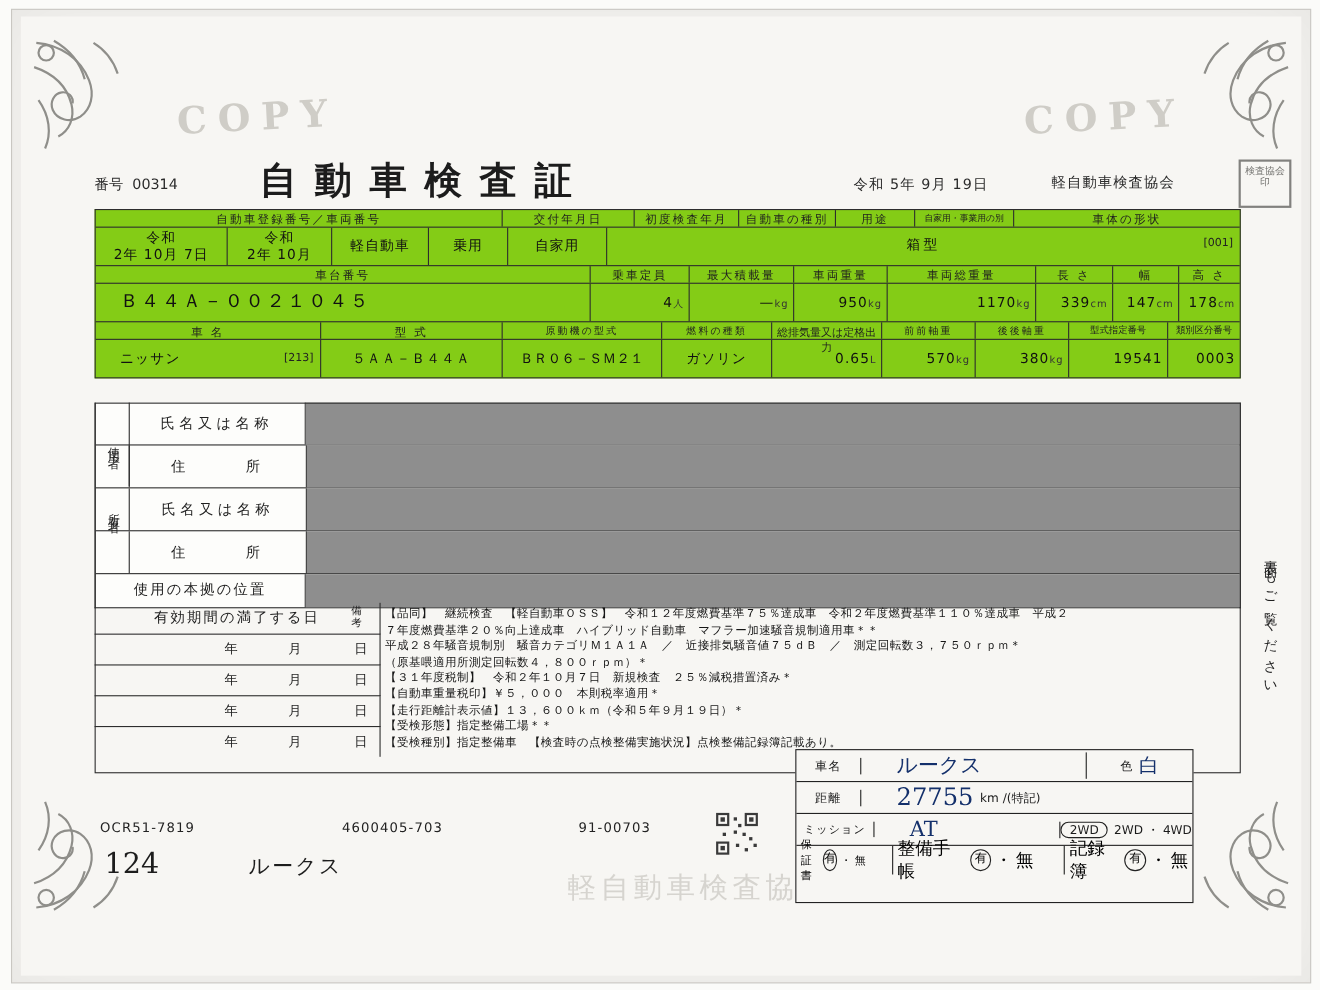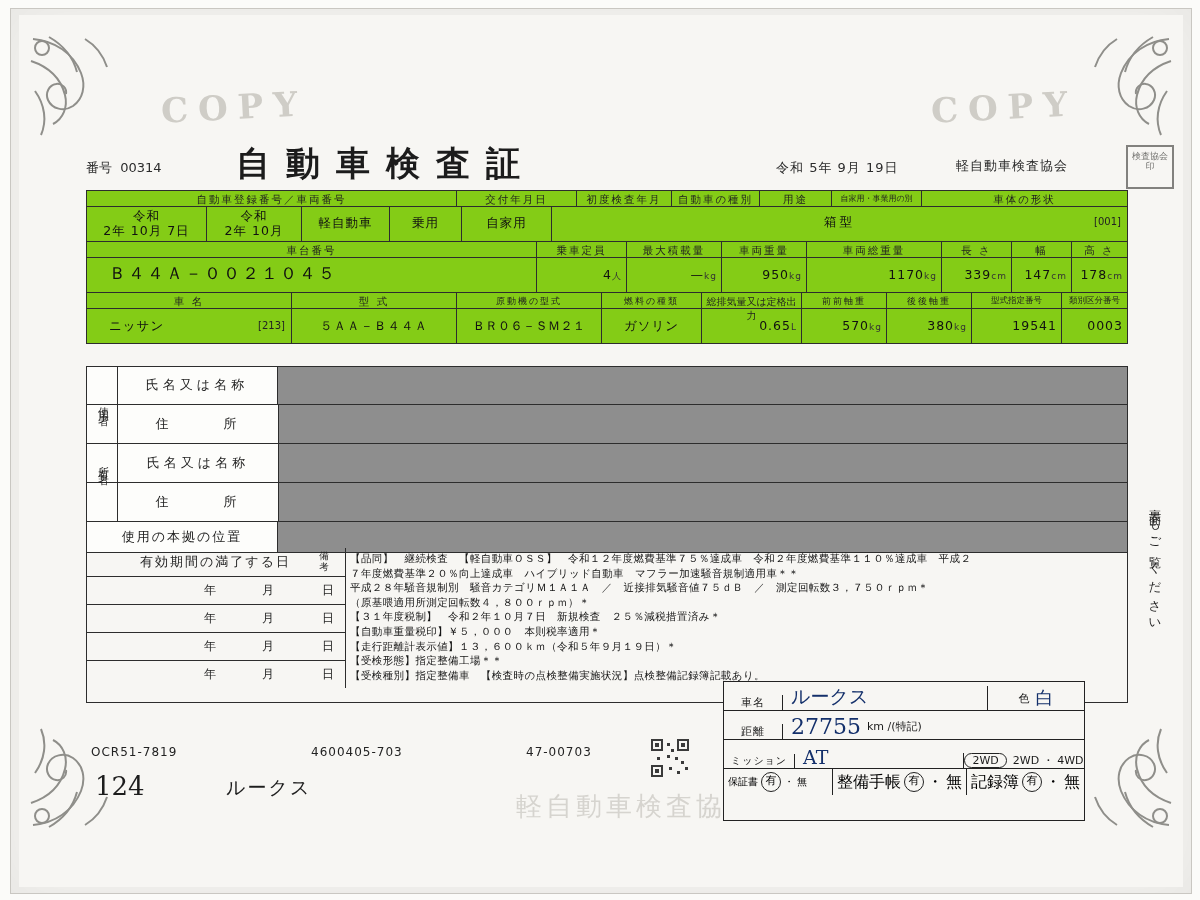--- a/index.html
+++ b/index.html
@@ -92,21 +92,21 @@
   .qr i{position:absolute;background:#3a3a3a;}
   .hand-num{position:absolute;left:84px;top:762px;font-size:26px;color:#1d1d1d;
             font-family:"DejaVu Serif","Liberation Serif",serif;}
   .hand-name{position:absolute;left:215px;top:766px;font-size:19px;color:#1d1d1d;letter-spacing:2px;}
   .vert-note{position:absolute;right:28px;top:490px;font-size:12.5px;color:#1f1f1f;
              writing-mode:vertical-rl;letter-spacing:5px;}
 
   
   .card{position:absolute;left:712px;top:672px;width:362px;height:140px;border:1.5px solid #222;
         background:#f7f6f3;box-sizing:border-box;}
-  .crow{display:flex;border-bottom:1.2px solid #222;height:28px;align-items:flex-end;}
+  .crow{display:flex;border-bottom:1.2px solid #222;height:28px;align-items:center;gap:24px;}
   .crow:last-child{border-bottom:none;}
   .ck{width:58px;border-right:1.2px solid #222;font-size:11px;color:#1a1a1a;
       display:flex;align-items:center;justify-content:center;letter-spacing:1px;}
   .cv{flex:1;display:flex;align-items:center;padding-left:8px;font-size:19px;color:#14306b;
       font-family:"DejaVu Serif","Liberation Serif",serif;}
   .cv small{font-size:11px;color:#1a1a1a;margin-left:6px;font-family:"DejaVu Sans",sans-serif;}
   .cright{width:96px;border-left:1.2px solid #222;display:flex;align-items:center;
           justify-content:center;font-size:11px;color:#1a1a1a;gap:6px;}
   .cright b{font-size:18px;color:#14306b;font-family:"DejaVu Serif",serif;font-weight:normal;}
   .pill{display:inline-block;border:1.4px solid #222;border-radius:40px;padding:0 7px;font-size:11px;}
@@ -371,21 +371,21 @@
       <div>【受検形態】指定整備工場＊＊</div>
       <div>【受検種別】指定整備車　【検査時の点検整備実施状況】点検整備記録簿記載あり。</div>
     </div>
 
     <div class="outerbox"></div>
 
     <div class="vert-note">裏面もご覧ください</div>
 
     <div class="footer f1">OCR51-7819</div>
     <div class="footer f2">4600405-703</div>
-    <div class="footer f3">47-00703</div>
+    <div class="footer f3">91-00703</div>
 
     <div class="qr">
       <i style="left:0;top:0;width:12px;height:12px"></i>
       <i style="left:2px;top:2px;width:8px;height:8px;background:#f7f6f3"></i>
       <i style="left:4px;top:4px;width:4px;height:4px"></i>
       <i style="left:26px;top:0;width:12px;height:12px"></i>
       <i style="left:28px;top:2px;width:8px;height:8px;background:#f7f6f3"></i>
       <i style="left:30px;top:4px;width:4px;height:4px"></i>
       <i style="left:0;top:26px;width:12px;height:12px"></i>
       <i style="left:2px;top:28px;width:8px;height:8px;background:#f7f6f3"></i>

